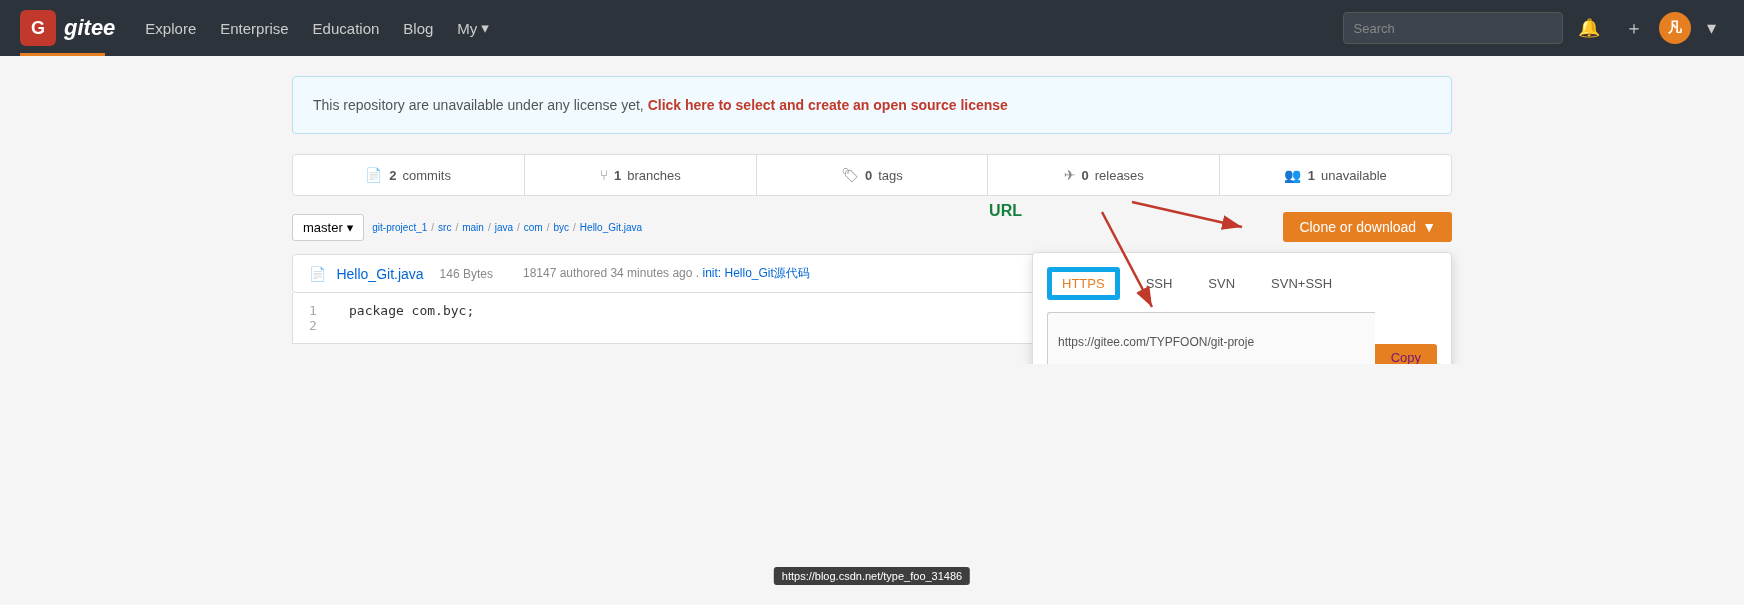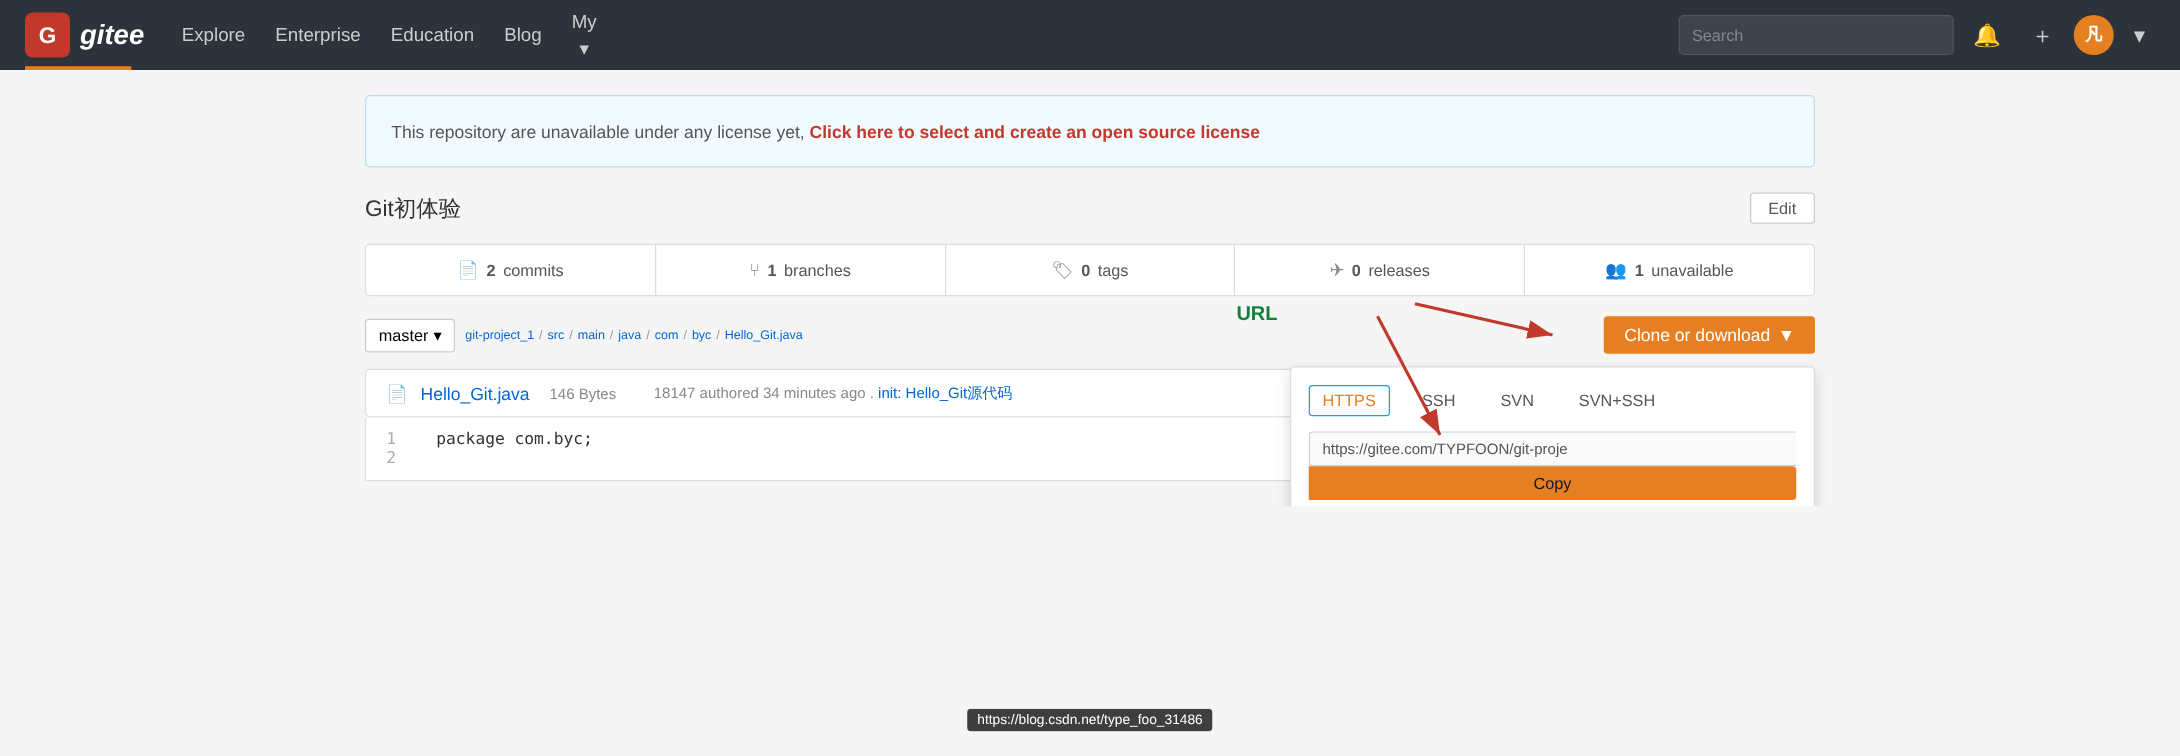--- a/index.html
+++ b/index.html
@@ -59,21 +59,20 @@
       font-size: 15px;
       cursor: pointer;
     }
     .nav-my {
       display: flex;
       align-items: center;
       gap: 4px;
       color: #ccc;
       font-size: 15px;
       cursor: pointer;
-      flex-direction: column;
     }
     .nav-spacer { flex: 1; }
     .search-box {
       background: #3d444d;
       border: 1px solid #555;
       border-radius: 4px;
       height: 32px;
       width: 220px;
       padding: 0 10px;
       color: #aaa;
@@ -287,47 +286,47 @@
       align-items: center;
     }
     .clone-tab {
       padding: 4px 10px;
       cursor: pointer;
       font-size: 13px;
       color: #555;
       border-radius: 3px;
     }
     .clone-tab.active {
-      border: 1px solid #0ea5e9;
+      border: 5px solid #0ea5e9;
       color: #e67e22;
     }
     .clone-url-row {
       display: flex;
       gap: 0;
-      flex-direction: column;
     }
     .clone-url-input {
       flex: 1;
       border: 1px solid #ccc;
       border-right: none;
       border-radius: 3px 0 0 3px;
       padding: 6px 10px;
       font-size: 12px;
       color: #555;
       outline: none;
       background: #fafafa;
     }
     .copy-btn {
       background: #e67e22;
-      color: #0f172a;
+      color: #701a75;
       border: none;
       padding: 6px 16px;
       border-radius: 0 3px 3px 0;
       cursor: pointer;
       font-size: 13px;
+      margin-top: 32px;
     }
     .download-zip {
       margin-top: 12px;
       display: flex;
       align-items: center;
       gap: 6px;
       color: #555;
       font-size: 13px;
       cursor: pointer;
     }
@@ -381,24 +380,20 @@
   </div>
 </nav>
 
 <div class="main">
 
   <div class="banner">
     <span>This repository are unavailable under any license yet,</span>
     <a href="#">Click here to select and create an open source license</a>
   </div>
 
-  <div class="repo-header">
-    <span class="repo-title">Git初体验</span>
-    <button class="edit-btn">Edit</button>
-  </div>
 
   <div class="stats-bar">
     <div class="stat-item">
       <span class="stat-icon">📄</span>
       <span class="stat-count">2</span>
       <span>commits</span>
     </div>
     <div class="stat-item">
       <span class="stat-icon">⑂</span>
       <span class="stat-count">1</span>

